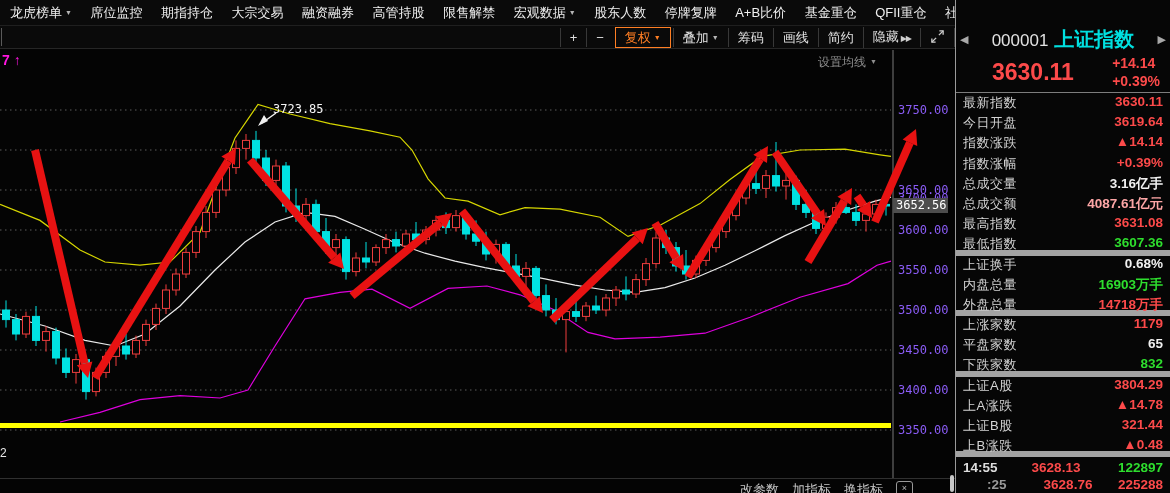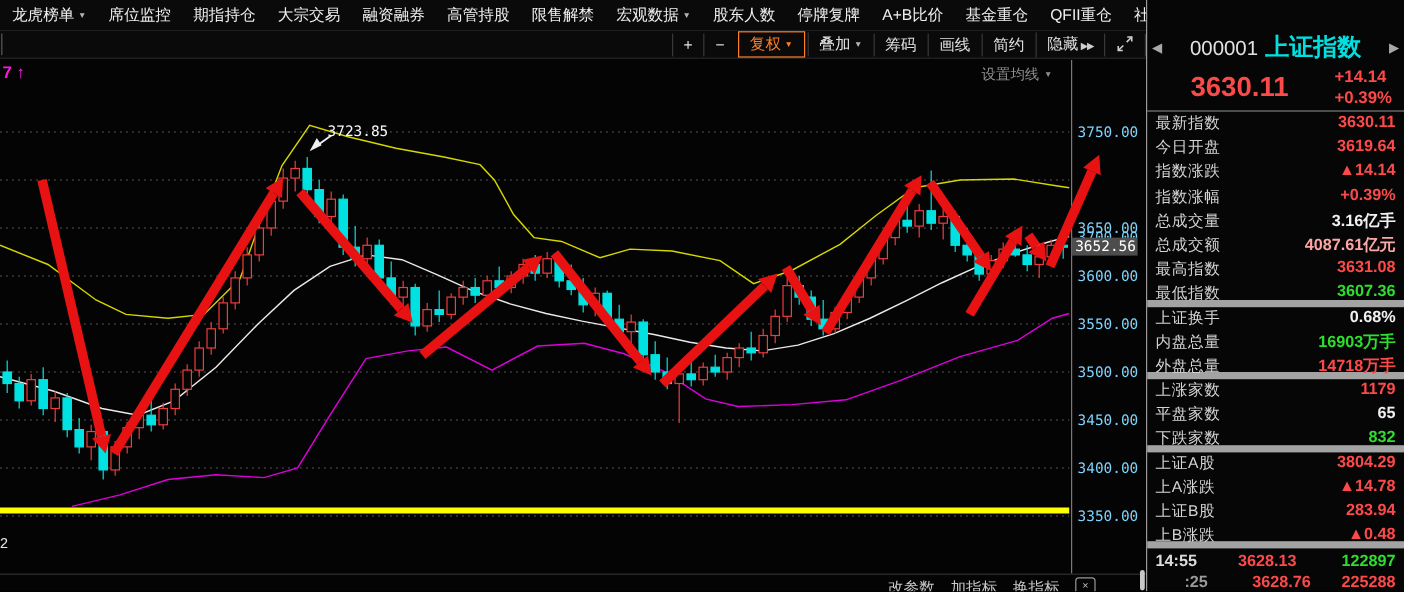--- a/index.html
+++ b/index.html
@@ -23,21 +23,21 @@
   .tb-btn .caret{font-size:7px;color:#b5b5b5;vertical-align:2px;margin-left:3px;}
   .tb-btn.accent{color:#ff7f24;border:1px solid #ff7f24;margin:0 2px;}
   .tb-btn.accent .caret{color:#ff7f24;}
   .tb-btn .dbl{font-size:8px;letter-spacing:-1px;color:#cfcfcf;margin-left:2px;}
   .tb-btn svg{vertical-align:-2px;}
   
   #chart-svg{position:absolute;left:0;top:0;z-index:1;}
   .ma-settings{position:absolute;left:818px;top:54px;z-index:3;color:#8f8f8f;font-size:12px;}
   .ma-settings .caret{font-size:7px;color:#8f8f8f;margin-left:4px;vertical-align:2px;}
   .ylab{position:absolute;left:898px;width:54px;height:16px;line-height:16px;z-index:2;
-        color:#7dd3fc;font-size:12px;font-family:"DejaVu Sans Mono",monospace;}
+        color:#8b5cf6;font-size:12px;font-family:"DejaVu Sans Mono",monospace;}
   .price-marker{position:absolute;left:893px;top:164px;width:55px;height:15px;z-index:3;
         background:#4d4d4d;color:#fff;font-size:12px;line-height:15px;padding-left:3px;
         box-sizing:border-box;font-family:"DejaVu Sans Mono",monospace;margin-top:34px;}
   .peak-note{position:absolute;left:273px;top:102px;z-index:3;color:#f5f5f5;font-size:12px;
         font-family:"DejaVu Sans Mono",monospace;}
   .corner-note{position:absolute;left:2px;top:52px;z-index:3;color:#ff16e0;font-size:14px;
         font-weight:bold;}
   .partial-label{position:absolute;left:0px;top:446px;z-index:3;color:#e8e8e8;font-size:12px;}
   .chart-bottom-line{position:absolute;left:0;top:478px;width:955px;height:1px;background:#303030;z-index:2;}
   .bottom-btns{position:absolute;left:740px;top:481px;z-index:3;display:flex;gap:13px;
@@ -449,21 +449,21 @@
         <div class="qrow">
           <span class="lab">上证A股</span>
           <span class="val v-red">3804.29</span>
         </div>
         <div class="qrow">
           <span class="lab">上A涨跌</span>
           <span class="val v-red">▲14.78</span>
         </div>
         <div class="qrow">
           <span class="lab">上证B股</span>
-          <span class="val v-red">283.94</span>
+          <span class="val v-red">321.44</span>
         </div>
         <div class="qrow sep">
           <span class="lab">上B涨跌</span>
           <span class="val v-red">▲0.48</span>
         </div>
       </div>
     <div class="qp-ticks" id="qp-ticks">
         <div class="trow">
           <span class="t t-bright">14:55</span>
           <span class="p v-red">3628.13</span>

